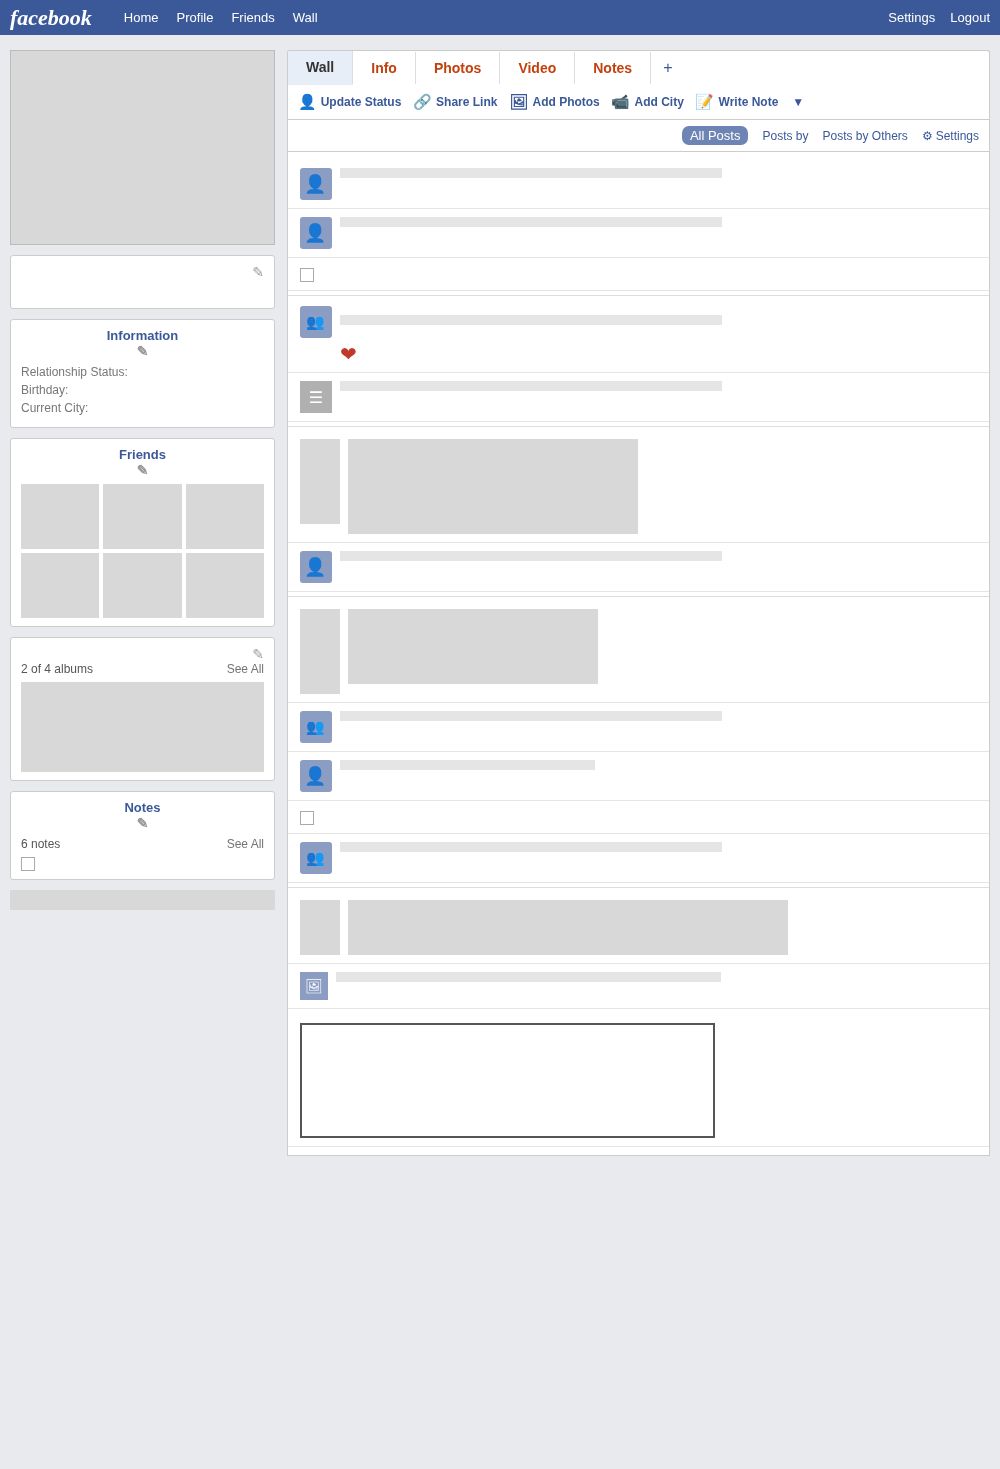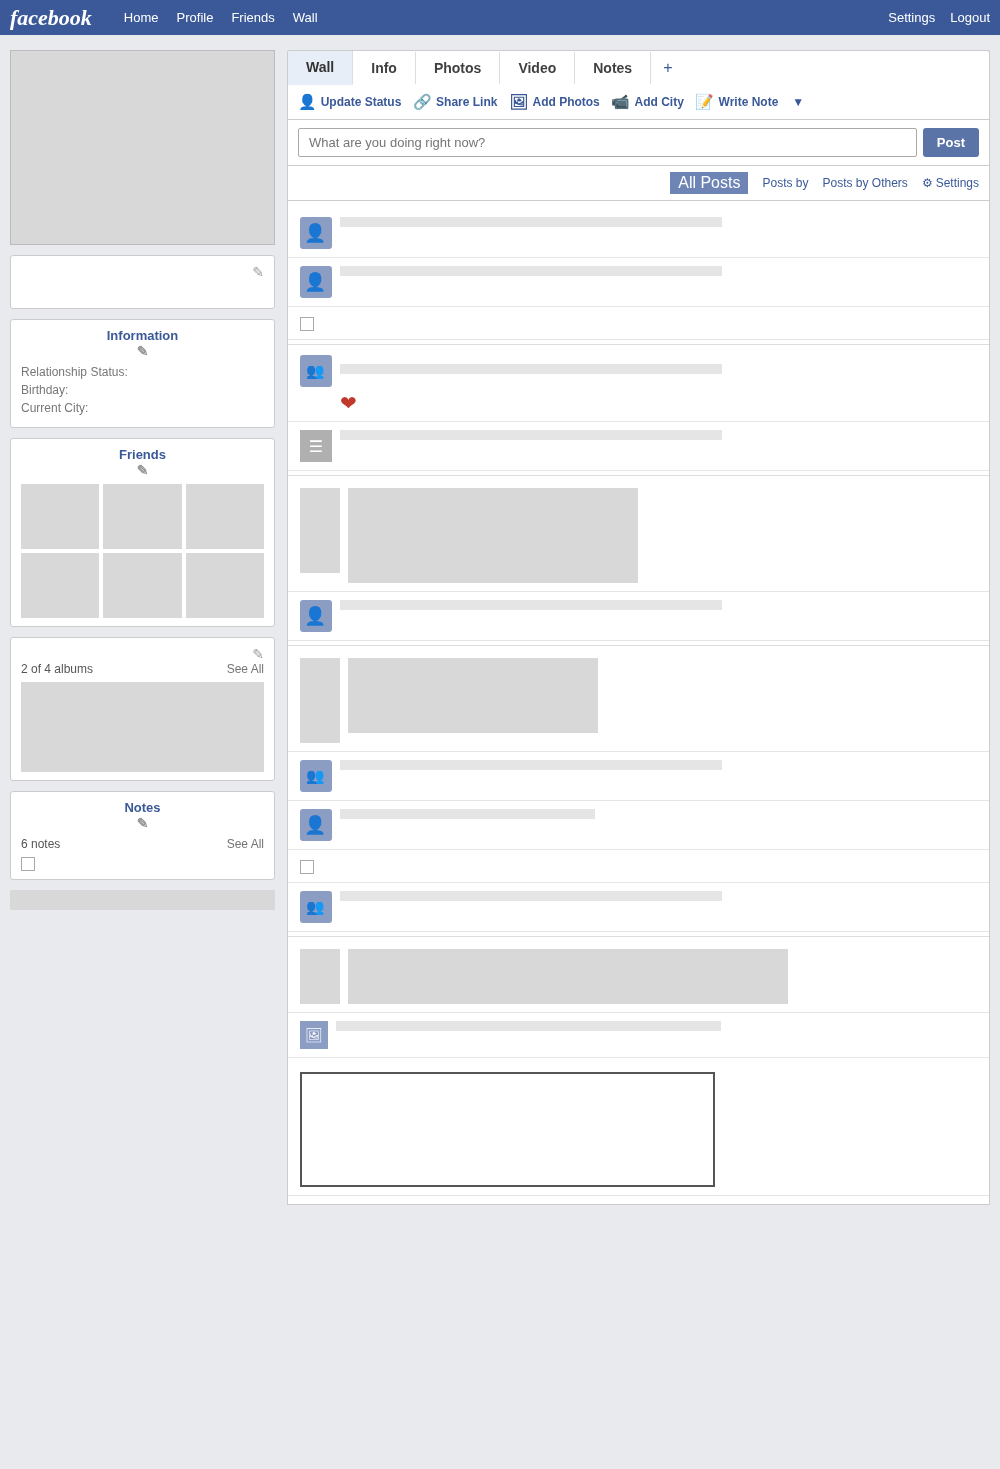--- a/index.html
+++ b/index.html
@@ -102,21 +102,21 @@
       background: #fff;
       border: 1px solid #ccc;
       border-bottom: none;
       border-radius: 3px 3px 0 0;
       overflow: hidden;
       align-items: center;
     }
     .tab {
       padding: 8px 18px;
       font-size: 14px;
-      color: #404040;
+      color: #c2410c;
       cursor: pointer;
       border-right: 1px solid #ddd;
       font-weight: bold;
     }
     .tab.active {
       background: #e8eef7;
       color: #333;
       border-bottom: 2px solid #e8eef7;
     }
     .tab-plus {
@@ -188,22 +188,22 @@
       display: flex;
       gap: 14px;
       align-items: center;
       justify-content: flex-end;
       font-size: 12px;
     }
     .filter-pill {
       background: #6d84b4;
       color: #fff;
       padding: 2px 8px;
-      border-radius: 0;
-      font-size: 16px;
+      border-radius: 7px;
+      font-size: 13px;
       cursor: pointer;
     }
     .filter-link { color: #3b5998; cursor: pointer; }
     .filter-settings { display: flex; align-items: center; gap: 3px; color: #3b5998; cursor: pointer; }
 
     
     .wall-content {
       background: #fff;
       border: 1px solid #ccc;
       border-top: none;
@@ -399,24 +399,20 @@
         <span class="icon">📹</span>
         <span>Add City</span>
       </span>
       <span class="toolbar-btn">
         <span class="icon">📝</span>
         <span>Write Note</span>
       </span>
       <span class="toolbar-dropdown">▼</span>
     </div>
 
-    <div class="status-box">
-      <input class="status-input" type="text" placeholder="What are you doing right now?" style="">
-      <button class="post-btn">Post</button>
-    </div>
 
     <div class="filter-bar">
       <span class="filter-pill">All Posts</span>
       <span class="filter-link">Posts by</span>
       <span class="filter-link">Posts by Others</span>
       <span class="filter-settings">
         <span>⚙</span>
         <span>Settings</span>
       </span>
     </div>

